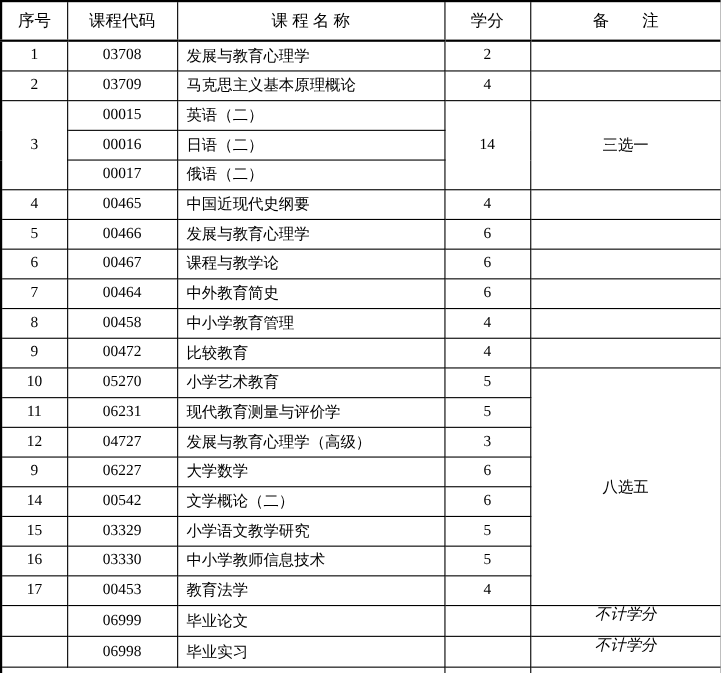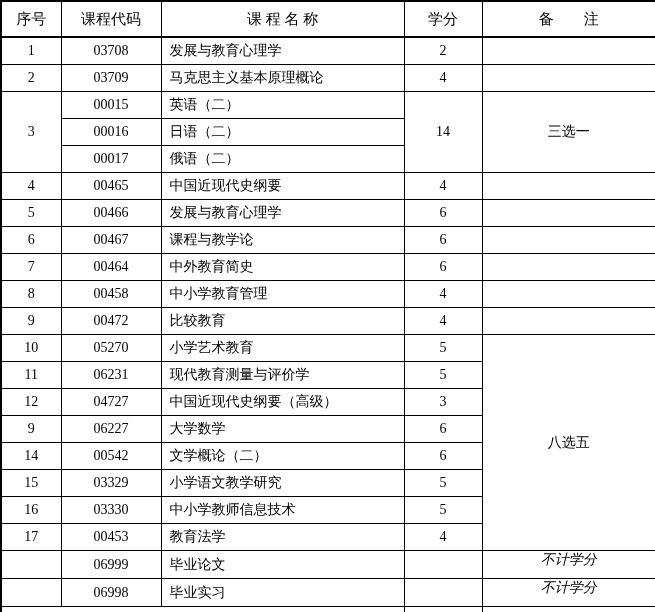--- a/index.html
+++ b/index.html
@@ -161,21 +161,21 @@
       </tr>
       <tr>
         <td>11</td>
         <td>06231</td>
         <td class="name">现代教育测量与评价学</td>
         <td>5</td>
       </tr>
       <tr>
         <td>12</td>
         <td>04727</td>
-        <td class="name">中国近现代史纲要（高级）</td>
+        <td class="name">发展与教育心理学（高级）</td>
         <td>3</td>
       </tr>
       <tr>
         <td>9</td>
         <td>06227</td>
         <td class="name">大学数学</td>
         <td>6</td>
       </tr>
       <tr>
         <td>14</td>

